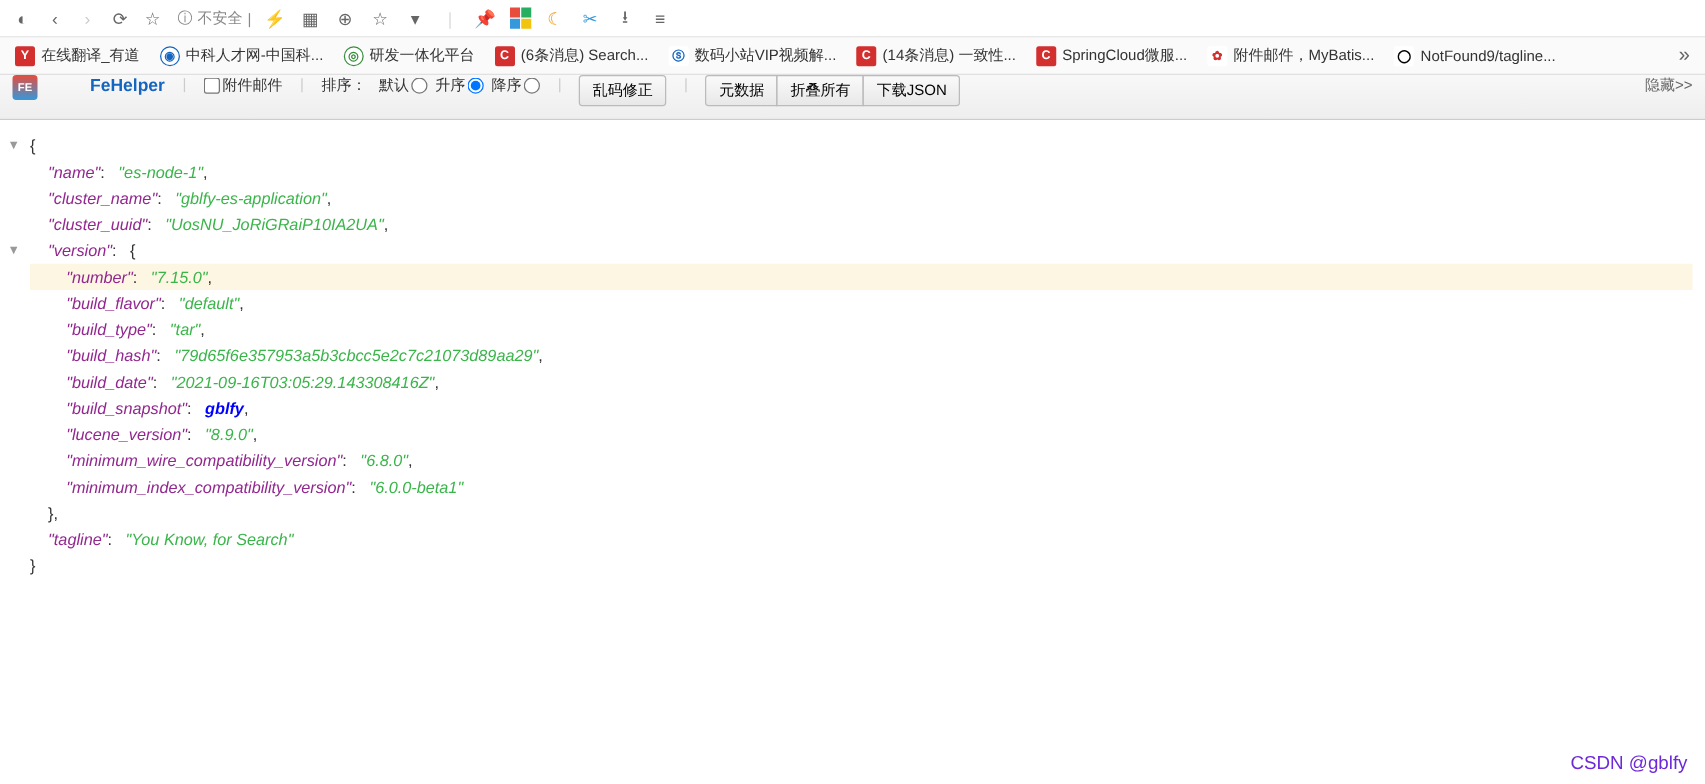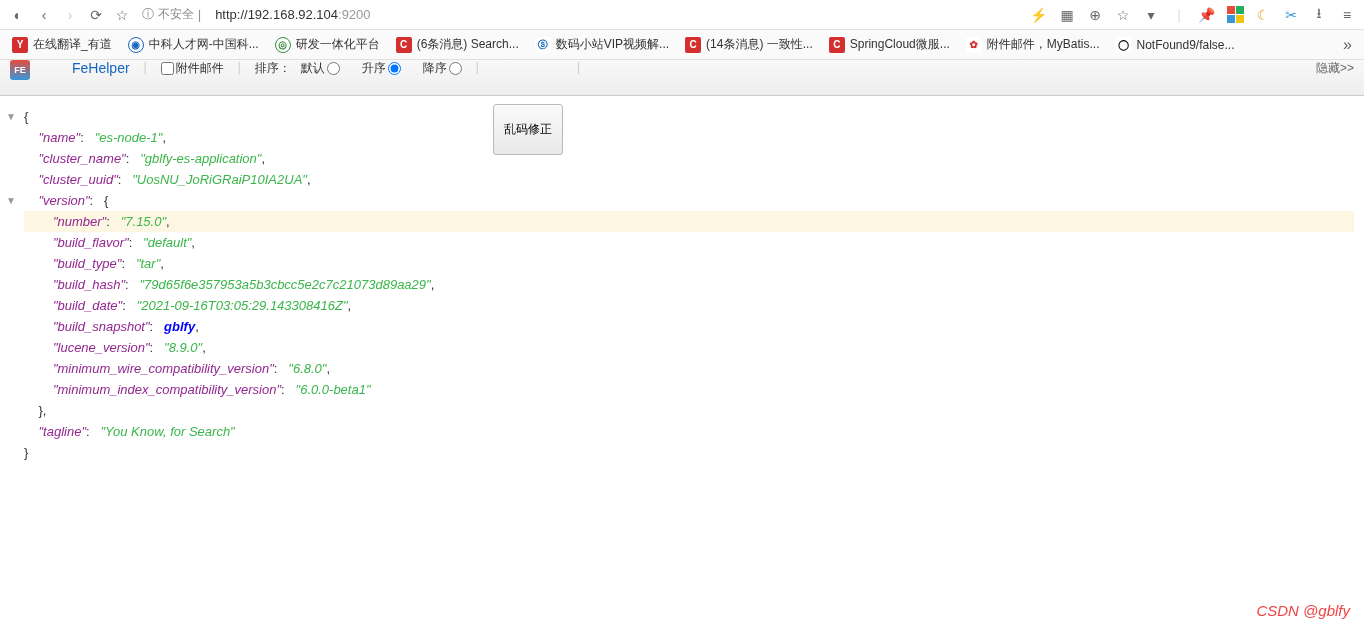--- a/index.html
+++ b/index.html
@@ -25,61 +25,58 @@
     .bm-zk { background: #fff; border: 1px solid #1565c0; color: #1565c0; border-radius: 50%; }
     .bm-rd { background: #fff; border: 1px solid #388e3c; color: #388e3c; border-radius: 50%; }
     .bm-c { background: #d32f2f; }
     .bm-sm { background: #fff; color: #1565c0; }
     .bm-mail { background: #fff; color: #d32f2f; }
     .bm-gh { background: #fff; color: #000; }
     .bookmarks-more { margin-left: auto; color: #666; cursor: pointer; font-size: 16px; }
     
     .toolbar { display: flex; align-items: flex-start; height: 36px; background: linear-gradient(#f8f8f8,#eee); border-bottom: 1px solid #ccc; padding: 0 10px; gap: 10px; }
     .fe-logo { width: 20px; height: 20px; background: linear-gradient(#e74c3c,#3498db); border-radius: 3px; display: flex; align-items: center; justify-content: center; color: #fff; font-size: 9px; font-weight: bold; }
-    .fe-title { color: #1565c0; font-weight: normal; font-size: 14px; padding-left: 32px; }
+    .fe-title { color: #1565c0; font-weight: bold; font-size: 14px; padding-left: 32px; }
     .sep { color: #ccc; margin: 0 4px; }
     .tb-label { font-size: 12px; color: #333; }
-    .tb-btn { background: linear-gradient(#fafafa,#e8e8e8); border: 1px solid #bbb; border-radius: 3px; padding: 16px 10px; font-size: 12px; cursor: pointer; margin-top: 44px; }
+    .tb-btn { background: linear-gradient(#fafafa,#e8e8e8); border: 1px solid #bbb; border-radius: 3px; padding: 3px 10px; font-size: 12px; cursor: pointer; }
     .btn-group { display: flex; }
     .btn-group .tb-btn { border-radius: 0; margin-left: -1px; }
     .btn-group .tb-btn:first-child { border-radius: 3px 0 0 3px; margin-left: 0; }
     .btn-group .tb-btn:last-child { border-radius: 0 3px 3px 0; }
     .tb-hide { margin-left: auto; color: #666; cursor: pointer; font-size: 12px; padding-left: 36px; }
-    .sort-opts { display: flex; align-items: center; gap: 22px; }
+    .sort-opts { display: flex; align-items: center; gap: 6px; }
     .radio-opt { display: flex; align-items: center; gap: 2px; cursor: pointer; }
     .radio-opt input { cursor: pointer; }
     .chk-opt { display: flex; align-items: center; gap: 2px; cursor: pointer; }
     
     .json-view { padding: 10px 10px 10px 24px; font-family: Consolas, "Courier New", monospace; font-size: 13px; line-height: 21px; }
     .j-row { white-space: pre; position: relative; }
     .expand-marker { position: absolute; left: -18px; color: #999; font-size: 10px; cursor: pointer; user-select: none; }
     .j-key { color: #92278f; font-style: italic; }
     .j-str { color: #3ab54a; font-style: italic; }
     .j-bool { color: #0000ff; font-weight: bold; font-style: italic; }
     .j-punc { color: #333; }
     .row-hilite { background: #fdf6e3; }
     
-    .watermark { position: fixed; right: 14px; bottom: 8px; color: #ef4444; font-size: 15px; font-style: italic; pointer-events: none; }
+    .watermark { position: fixed; right: 14px; bottom: 8px; color: #6d28d9; font-size: 15px; pointer-events: none; }
   </style>
 </head>
 <body>
 
 <div class="browser-bar">
   <div class="nav-btn">◐</div>
   <div class="nav-btn">‹</div>
   <div class="nav-btn nav-disabled">›</div>
   <div class="nav-btn">⟳</div>
   <div class="nav-btn">☆</div>
   <div class="security-badge">
     <span>ⓘ</span>
     <span>不安全</span>
     <span>|</span>
-  </div>
-  <div class="url-bar">
-    <span class="url-host">http://192.168.92.104</span><span class="url-port">:9200</span>
   </div>
   <div class="tool-icons">
     <span class="ico">⚡</span>
     <span class="ico">▦</span>
     <span class="ico">⊕</span>
     <span class="ico">☆</span>
     <span class="ico">▾</span>
     <span class="ico" style="color:#ddd">|</span>
     <span class="ico">📌</span>
     <span class="ico">
@@ -125,21 +122,21 @@
     <div class="bookmark">
       <span class="bm-icon bm-c">C</span>
       <span>SpringCloud微服...</span>
     </div>
     <div class="bookmark">
       <span class="bm-icon bm-mail">✿</span>
       <span>附件邮件，MyBatis...</span>
     </div>
     <div class="bookmark">
       <span class="bm-icon bm-gh">◯</span>
-      <span>NotFound9/false...</span>
+      <span>NotFound9/tagline...</span>
     </div>
     <span class="bookmarks-more">»</span>
   </div>
 
 <div class="toolbar">
   <div class="fe-logo">FE</div>
   <div class="fe-title">FeHelper</div>
   <span class="sep">|</span>
   <label class="chk-opt">
     <input type="checkbox" style="">
@@ -157,20 +154,25 @@
         <input type="radio" name="sort" checked="" style="">
       </label>
     <label class="radio-opt">
         <span>降序</span>
         <input type="radio" name="sort" style="">
       </label>
   </div>
   <span class="sep">|</span>
   <button class="tb-btn">乱码修正</button>
   <span class="sep">|</span>
+  <div class="btn-group">
+    <button class="tb-btn">元数据</button>
+    <button class="tb-btn">折叠所有</button>
+    <button class="tb-btn">下载JSON</button>
+  </div>
   <span class="tb-hide">隐藏&gt;&gt;</span>
 </div>
 
 <div class="json-view" id="json-view">
     <div class="j-row"><span class="expand-marker">▼</span><span class="j-punc">{</span></div>
     <div class="j-row">    <span class="j-key">"name"</span><span class="j-punc">: </span>  <span class="j-str">"es-node-1"</span><span class="j-punc">,</span></div>
     <div class="j-row">    <span class="j-key">"cluster_name"</span><span class="j-punc">: </span>  <span class="j-str">"gblfy-es-application"</span><span class="j-punc">,</span></div>
     <div class="j-row">    <span class="j-key">"cluster_uuid"</span><span class="j-punc">: </span>  <span class="j-str">"UosNU_JoRiGRaiP10IA2UA"</span><span class="j-punc">,</span></div>
     <div class="j-row"><span class="expand-marker">▼</span>    <span class="j-key">"version"</span><span class="j-punc">: </span>  <span class="j-punc">{</span></div>
     <div class="j-row row-hilite">        <span class="j-key">"number"</span><span class="j-punc">: </span>  <span class="j-str">"7.15.0"</span><span class="j-punc">,</span></div>

